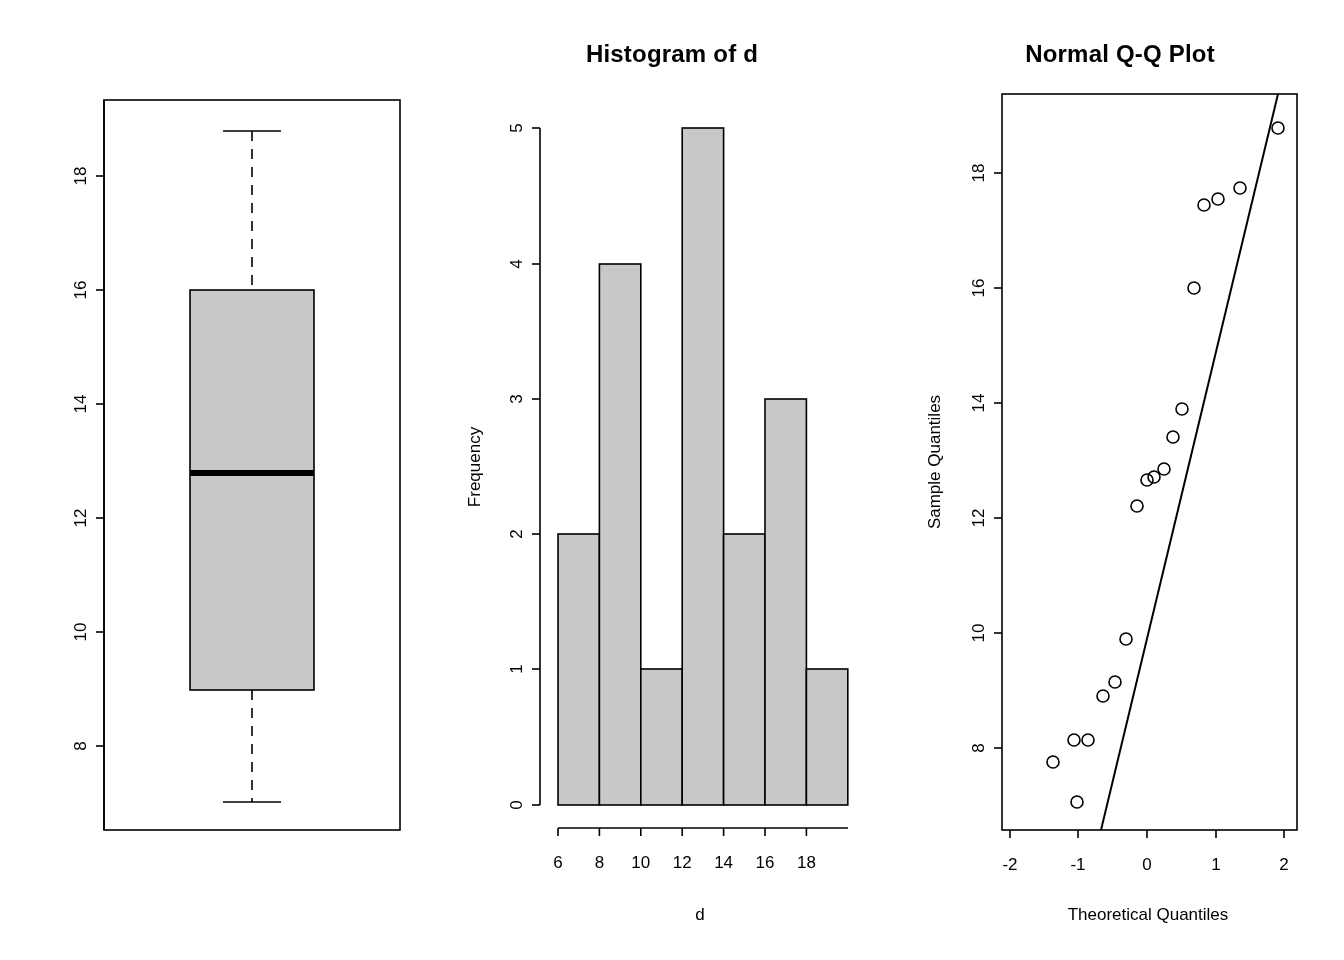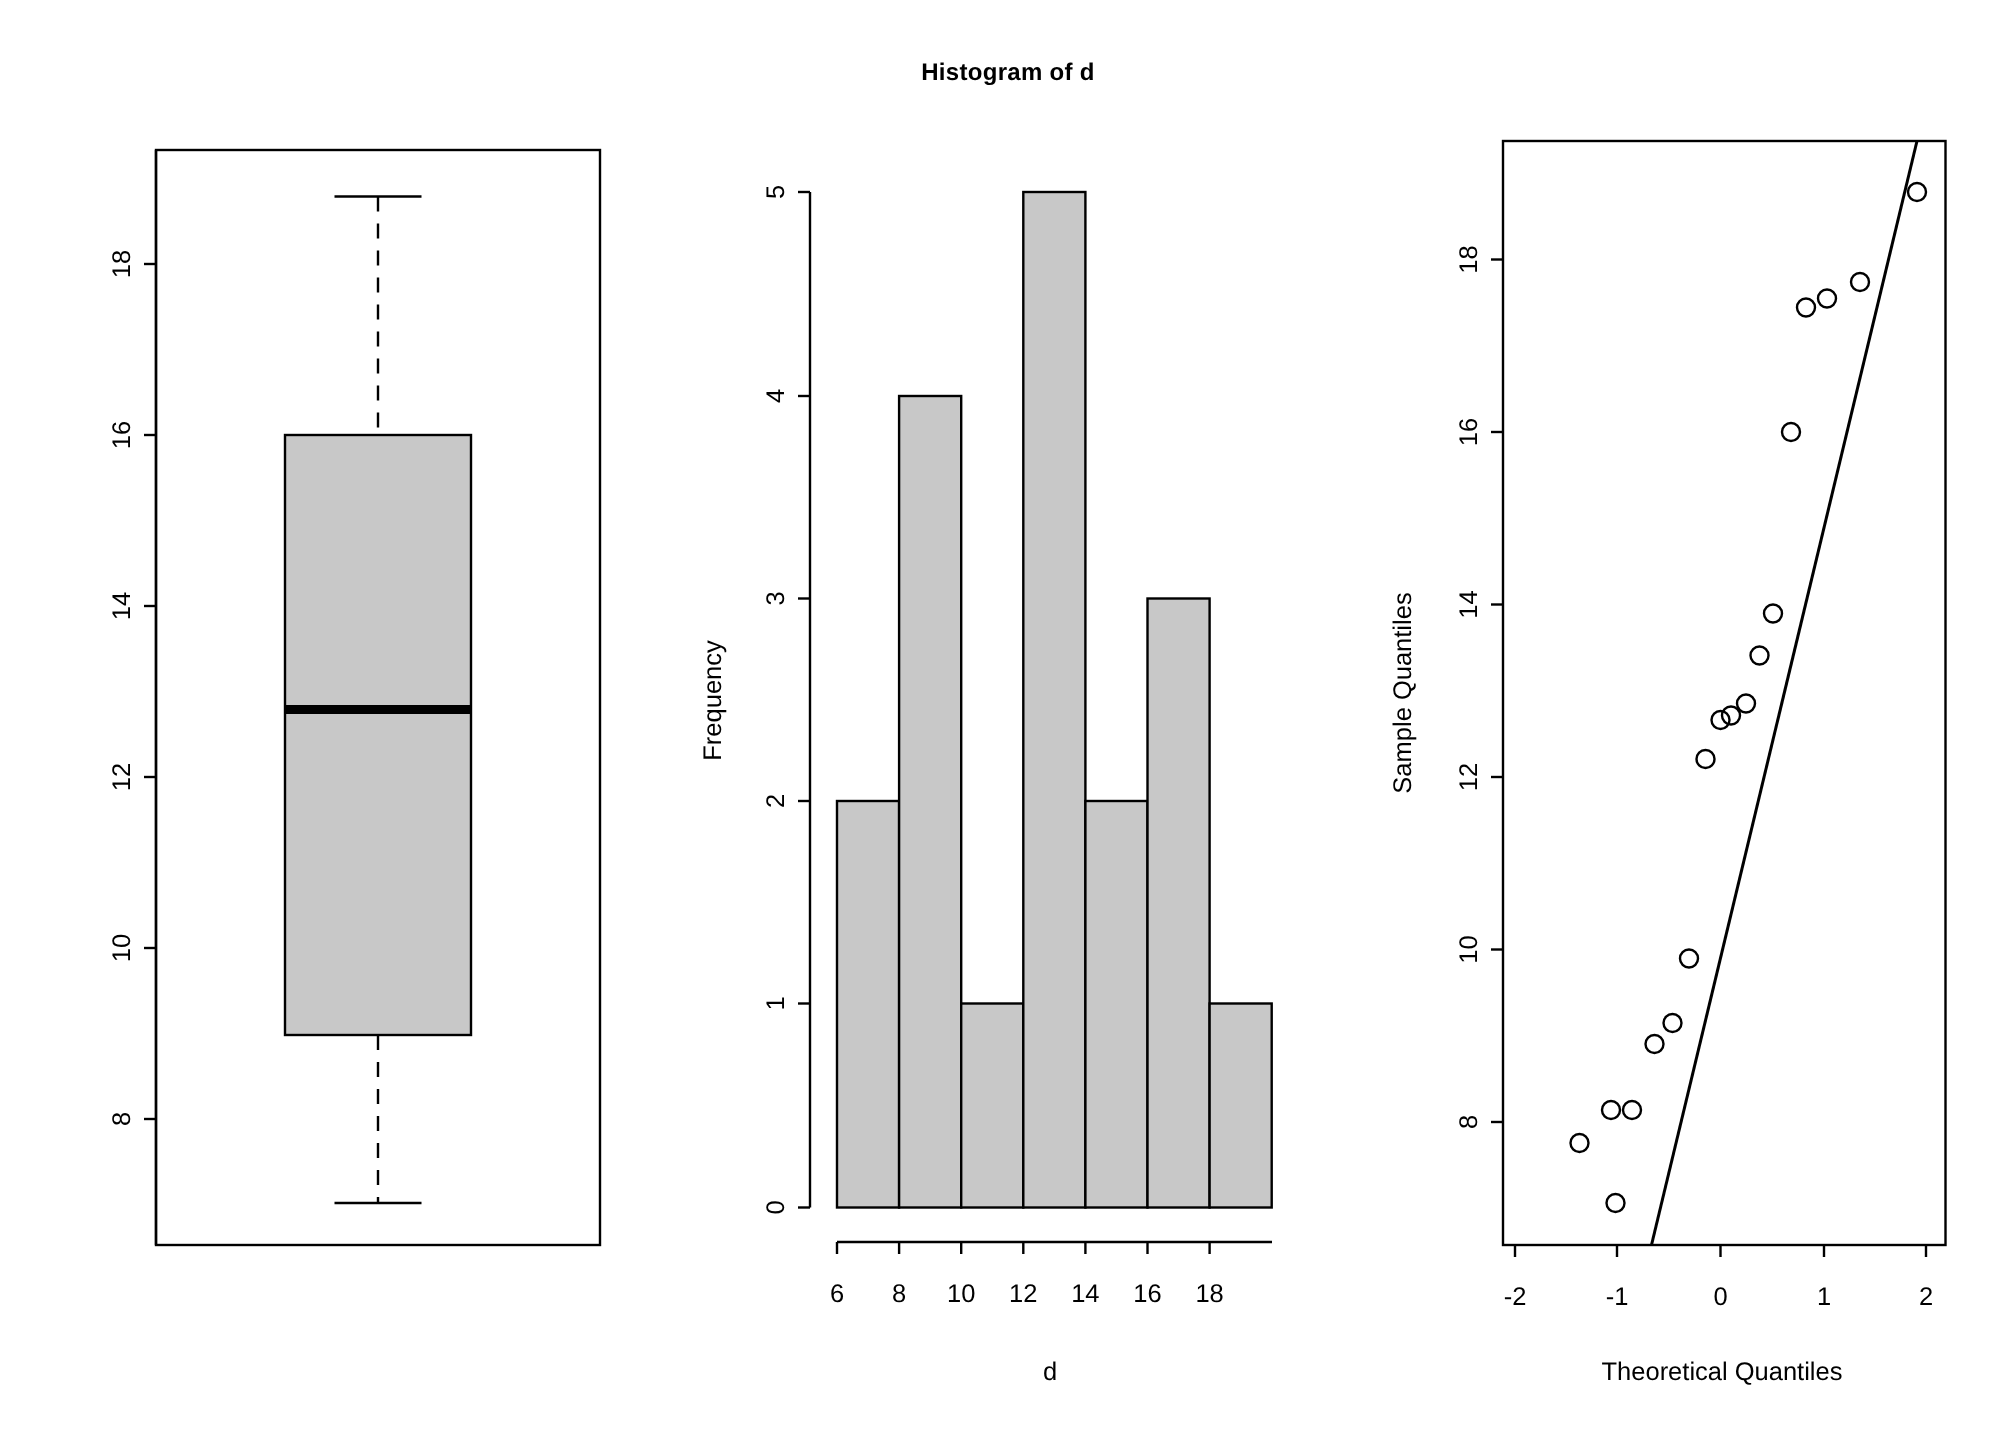--- a/index.html
+++ b/index.html
@@ -27,21 +27,21 @@
   #panel-box   { left: 0px;   width: 448px; }
   #panel-hist  { left: 448px; width: 448px; }
   #panel-qq    { left: 896px; width: 448px; }
 
   .panel-title {
     position: absolute;
     top: 40px;
     left: 0;
     width: 100%;
     text-align: center;
-    font-size: 16px;
+    font-size: 24px;
     font-weight: bold;
     letter-spacing: 0.2px;
   }
 
   svg { position: absolute; top: 0; left: 0; }
 
   .axis-label {
     font-family: "Liberation Sans", sans-serif;
     font-size: 17px;
     fill: #000000;
@@ -146,20 +146,21 @@
         <text class="tick-label" x="275.6" y="868" text-anchor="middle">14</text>
         <text class="tick-label" x="317.0" y="868" text-anchor="middle">16</text>
         <text class="tick-label" x="358.4" y="868" text-anchor="middle">18</text>
       </g>
 
       <text class="axis-label" x="252" y="920" text-anchor="middle">d</text>
     </svg>
   </div>
 
   <div class="panel" id="panel-qq">
+    <div class="panel-title">Normal Q-Q Plot</div>
     <svg width="448" height="960">
 
       <rect x="106" y="94" width="295" height="736" fill="none" stroke="#000000" stroke-width="1.6"></rect>
 
       <g stroke="#000000" stroke-width="1.6">
         <line x1="98" y1="748" x2="106" y2="748"></line>
         <line x1="98" y1="633" x2="106" y2="633"></line>
         <line x1="98" y1="518" x2="106" y2="518"></line>
         <line x1="98" y1="403" x2="106" y2="403"></line>
         <line x1="98" y1="288" x2="106" y2="288"></line>

